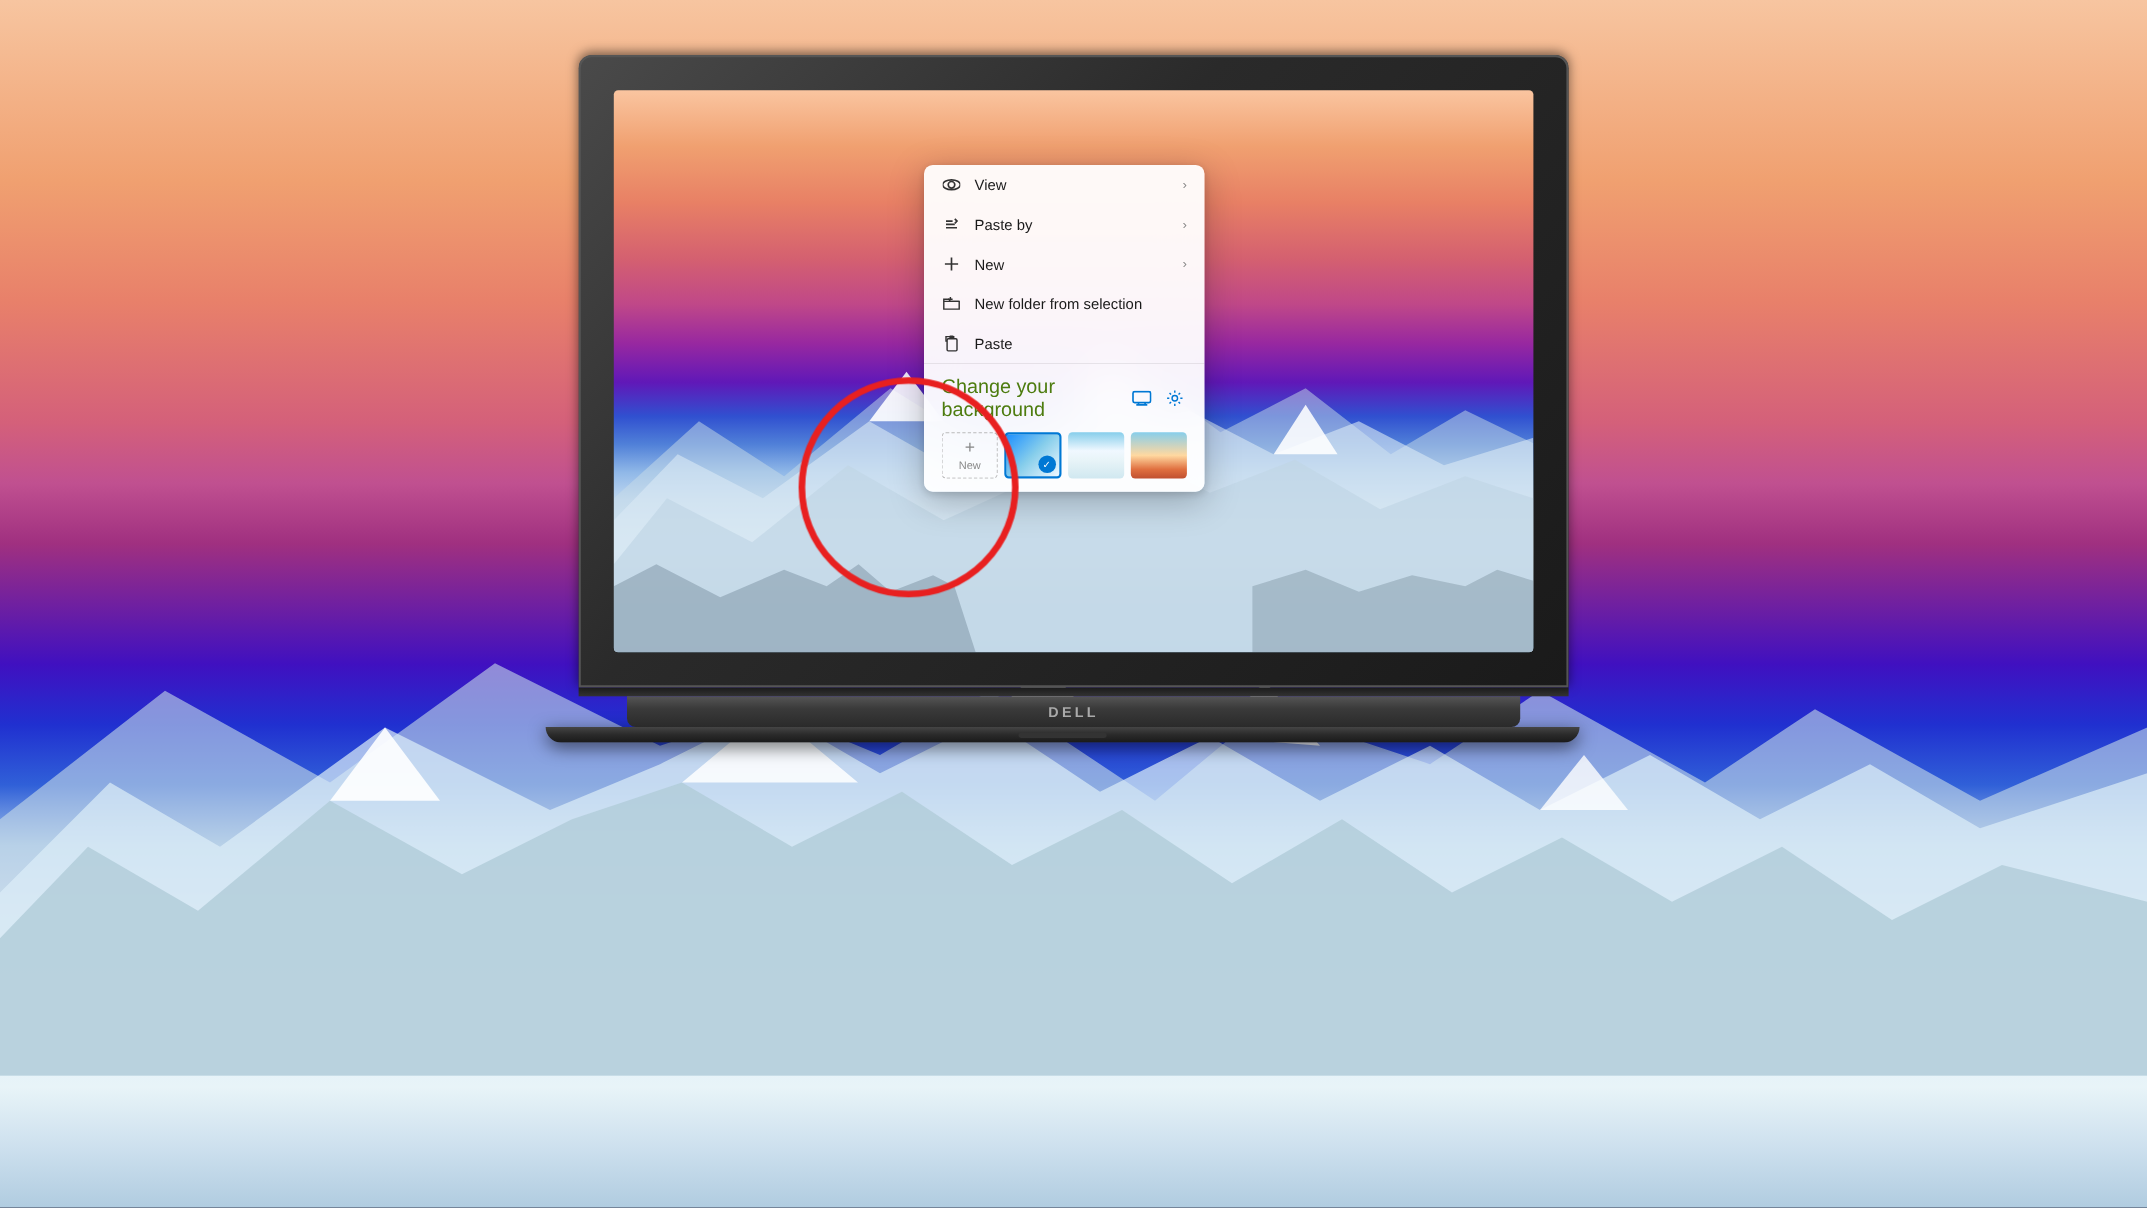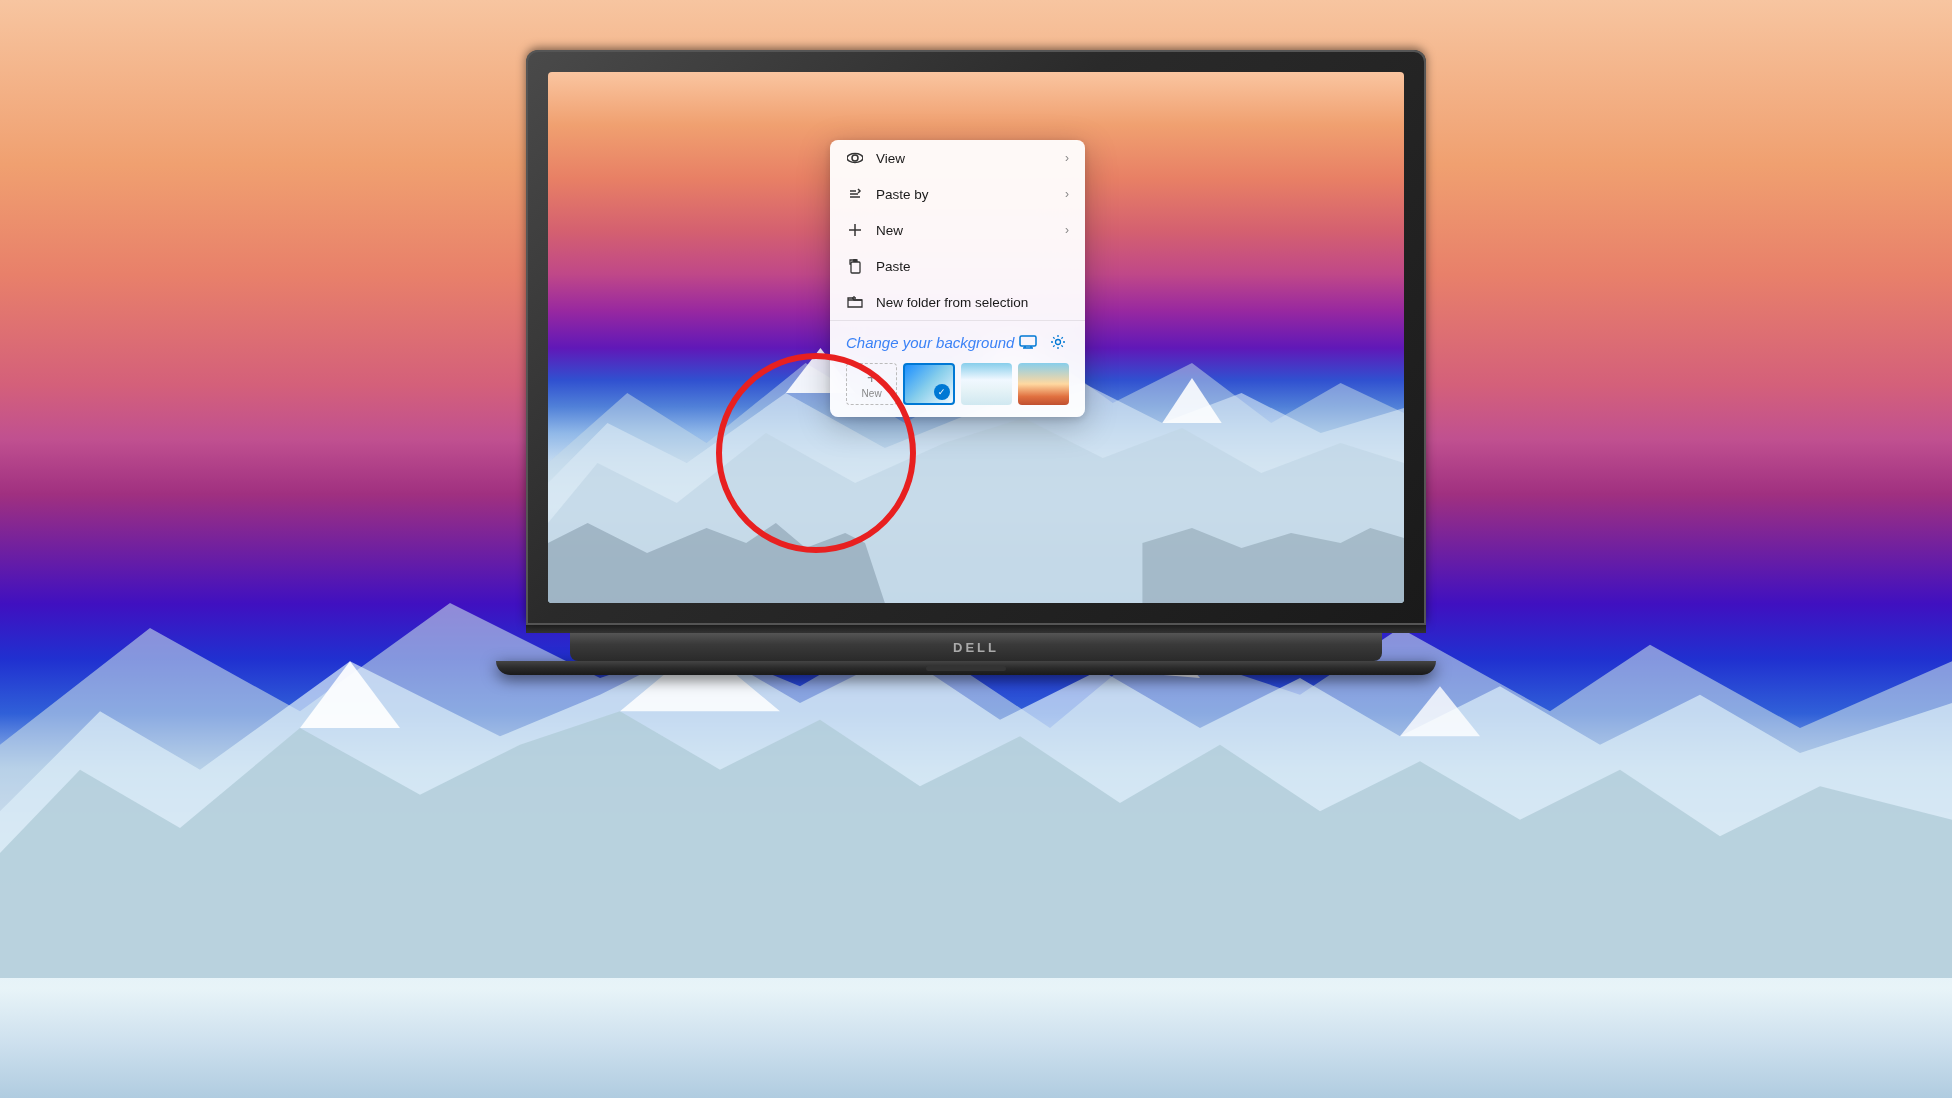--- a/index.html
+++ b/index.html
@@ -55,21 +55,21 @@
       width: 900px;
     }
 
     
     .laptop-screen-bezel {
       position: relative;
       width: 900px;
       height: 575px;
       background: linear-gradient(135deg, #4a4a4a 0%, #2a2a2a 40%, #1a1a1a 100%);
       border-radius: 12px 12px 0 0;
-      padding: 22px;
+      padding: 32px;
       box-shadow: 0 -2px 10px rgba(0,0,0,0.5), inset 0 0 0 2px #555;
     }
 
     .laptop-screen {
       width: 100%;
       height: 100%;
       border-radius: 4px;
       overflow: hidden;
       position: relative;
       background: linear-gradient(
@@ -199,24 +199,23 @@
     }
 
     .bg-section-header {
       display: flex;
       align-items: center;
       justify-content: space-between;
       margin-bottom: 10px;
     }
 
     .bg-section-title {
-      font-size: 15px;
+      font-size: 18px;
       font-weight: 500;
-      color: #3b82f6;
-      font-style: italic;
+      color: #4d7c0f;
     }
 
     .bg-section-icons {
       display: flex;
       gap: 8px;
     }
 
     .bg-icon-btn {
       width: 22px;
       height: 22px;
@@ -389,38 +388,38 @@
               <line x1="2" y1="8" x2="14" y2="8"></line>
             </svg>
           </span>
           <span class="menu-item-label">New</span>
           <span class="menu-item-arrow">›</span>
         </div>
 
         <div class="menu-item">
           <span class="menu-item-icon">
             <svg class="icon-svg" viewBox="0 0 16 16" fill="none" stroke="#333" stroke-width="1.3">
-              <rect x="4" y="4" width="9" height="11" rx="1"></rect>
-              <path d="M4 6 L3 6 L3 2 L10 2 L10 4"></path>
-              <rect x="6" y="1" width="4" height="3" rx="1" fill="#333" stroke="none"></rect>
-            </svg>
-          </span>
-          <span class="menu-item-label">Paste</span>
-        </div>
-
-        <div class="menu-item">
-          <span class="menu-item-icon">
-            <svg class="icon-svg" viewBox="0 0 16 16" fill="none" stroke="#333" stroke-width="1.3">
               <path d="M1 4 L1 13 L15 13 L15 6 L7 6 L5.5 4 Z"></path>
               <path d="M1 6 L15 6"></path>
               <path d="M7 2 L7 4"></path>
               <path d="M5 4 L9 4"></path>
             </svg>
           </span>
           <span class="menu-item-label">New folder from selection</span>
+        </div>
+
+        <div class="menu-item">
+          <span class="menu-item-icon">
+            <svg class="icon-svg" viewBox="0 0 16 16" fill="none" stroke="#333" stroke-width="1.3">
+              <rect x="4" y="4" width="9" height="11" rx="1"></rect>
+              <path d="M4 6 L3 6 L3 2 L10 2 L10 4"></path>
+              <rect x="6" y="1" width="4" height="3" rx="1" fill="#333" stroke="none"></rect>
+            </svg>
+          </span>
+          <span class="menu-item-label">Paste</span>
         </div>
 
         <div class="bg-section">
           <div class="bg-section-header">
             <span class="bg-section-title">Change your background</span>
             <div class="bg-section-icons">
               <div class="bg-icon-btn">
                 <svg width="18" height="14" viewBox="0 0 18 14" fill="none" stroke="#0078d4" stroke-width="1.5">
                   <rect x="1" y="1" width="16" height="10" rx="1.5"></rect>
                   <line x1="6" y1="11" x2="6" y2="13"></line>

